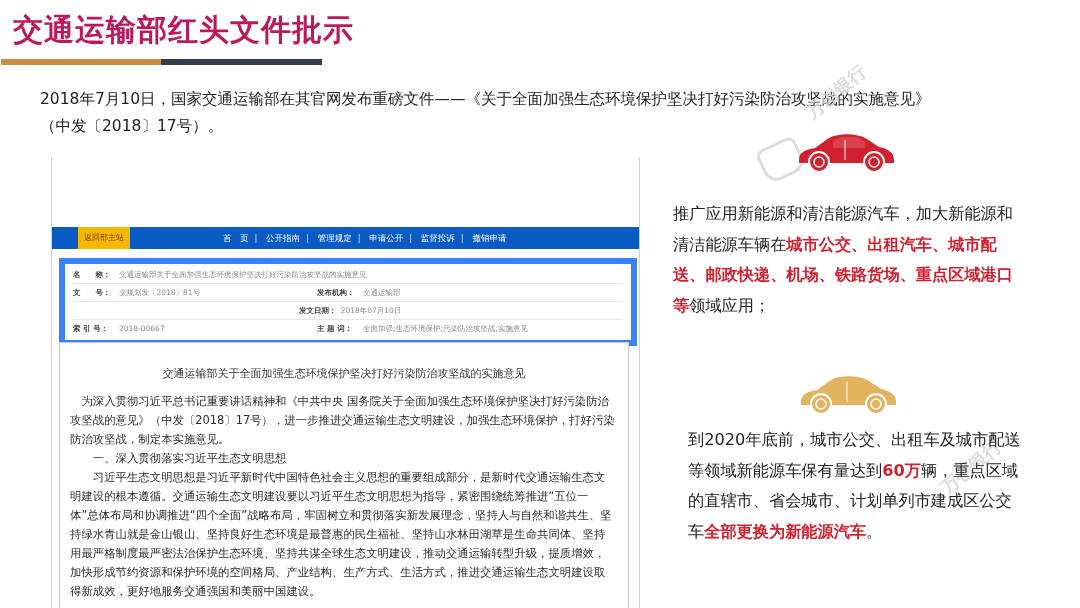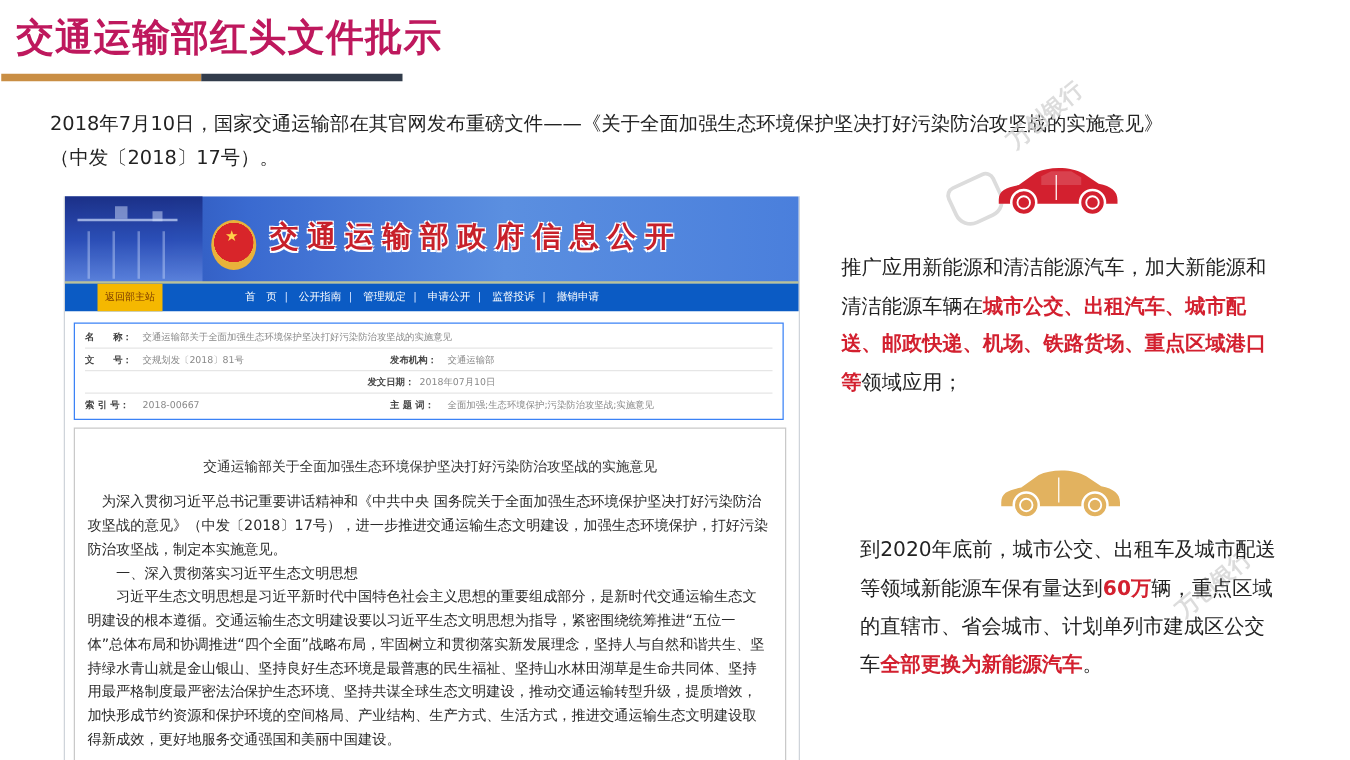--- a/index.html
+++ b/index.html
@@ -33,25 +33,25 @@
     .banner .building i { position:absolute; background:#d9e6ff; opacity:0.7; }
     .banner .emblem { position:absolute; left:117px; top:19px; width:36px; height:40px; border-radius:50%;
       background:radial-gradient(circle at 50% 45%, #d8252a 0 55%, #e9b23a 56% 100%); }
     .banner .emblem::after { content:"★"; position:absolute; left:11px; top:6px; color:#ffd24a; font-size:12px; }
     .banner .site-title { position:absolute; left:164px; top:17px; font-size:23px; font-weight:bold;
       color:#c7202a; letter-spacing:7px; text-shadow:1px 1px 0 #fff, -1px -1px 0 #fff, 1px -1px 0 #fff, -1px 1px 0 #fff; }
     .banner .goldline { position:absolute; left:0; bottom:0; width:100%; height:2px; background:#b9c29a; }
     .navbar { position:absolute; left:0; top:70px; width:587px; height:22px; background:#0b5bc4; }
     .navbar .back { position:absolute; left:26px; top:0; width:52px; height:22px; background:#f5b800;
       font-size:8px; color:#7a3b00; text-align:center; line-height:22px; }
-    .navbar .menu { position:absolute; left:144px; top:0; height:22px; line-height:22px; font-size:8.5px; color:#fff; white-space:nowrap;text-align:center; }
+    .navbar .menu { position:absolute; left:171px; top:0; height:22px; line-height:22px; font-size:8.5px; color:#fff; white-space:nowrap;text-align:center; }
     .navbar .menu span.sep { margin:0 6px; color:#cfe0ff; }
 
     .meta { position:absolute; left:7px; top:101px; width:566px; height:76px;
-      border:1px solid #3b82f6; background:#fff; }
+      border:6px solid #3b82f6; background:#fff; }
     .meta .row { position:absolute; left:8px; width:550px; height:16px; font-size:7.5px; color:#888; line-height:16px;
       border-bottom:1px solid #e6e6e6; }
     .meta .lbl { color:#444; font-weight:bold; display:inline-block; width:46px; }
     .meta .right { position:absolute; left:244px; top:0; }
 
     .doc { position:absolute; left:7px; top:185px; width:568px; height:280px;
       border:1px solid #c9c9c9; background:#fff; }
     .doc .doc-title { position:absolute; left:0; top:23px; width:100%; text-align:center; font-size:11px; color:#333; }
     .doc .p { position:absolute; left:10px; width:546px; font-size:11.4px; line-height:19px; color:#2a2a2a; }
 
@@ -70,34 +70,20 @@
   <div class="seg1"></div>
   <div class="seg2"></div>
 </div>
 
 <div class="intro">
   <div style="white-space:nowrap;">2018年7月10日，国家交通运输部在其官网发布重磅文件——《关于全面加强生态环境保护坚决打好污染防治攻坚战的实施意见》</div>
   <div>（中发〔2018〕17号）。</div>
 </div>
 
 <div class="embed">
-  <div class="banner">
-    <div class="building">
-      <i style="left:10px;top:18px;width:80px;height:2px;"></i>
-      <i style="left:40px;top:8px;width:10px;height:10px;opacity:.5"></i>
-      <i style="left:70px;top:12px;width:8px;height:8px;opacity:.5"></i>
-      <i style="left:18px;top:28px;width:2px;height:38px;opacity:.4"></i>
-      <i style="left:38px;top:28px;width:2px;height:38px;opacity:.4"></i>
-      <i style="left:58px;top:28px;width:2px;height:38px;opacity:.4"></i>
-      <i style="left:78px;top:28px;width:2px;height:38px;opacity:.4"></i>
-    </div>
-    <div class="emblem"></div>
-    <div class="site-title">交通运输部政府信息公开</div>
-    <div class="goldline"></div>
-  </div>
   <div class="navbar">
     <div class="back">返回部主站</div>
     <div class="menu">
       <span>首　页</span><span class="sep">|</span>
       <span>公开指南</span><span class="sep">|</span>
       <span>管理规定</span><span class="sep">|</span>
       <span>申请公开</span><span class="sep">|</span>
       <span>监督投诉</span><span class="sep">|</span>
       <span>撤销申请</span>
     </div>

